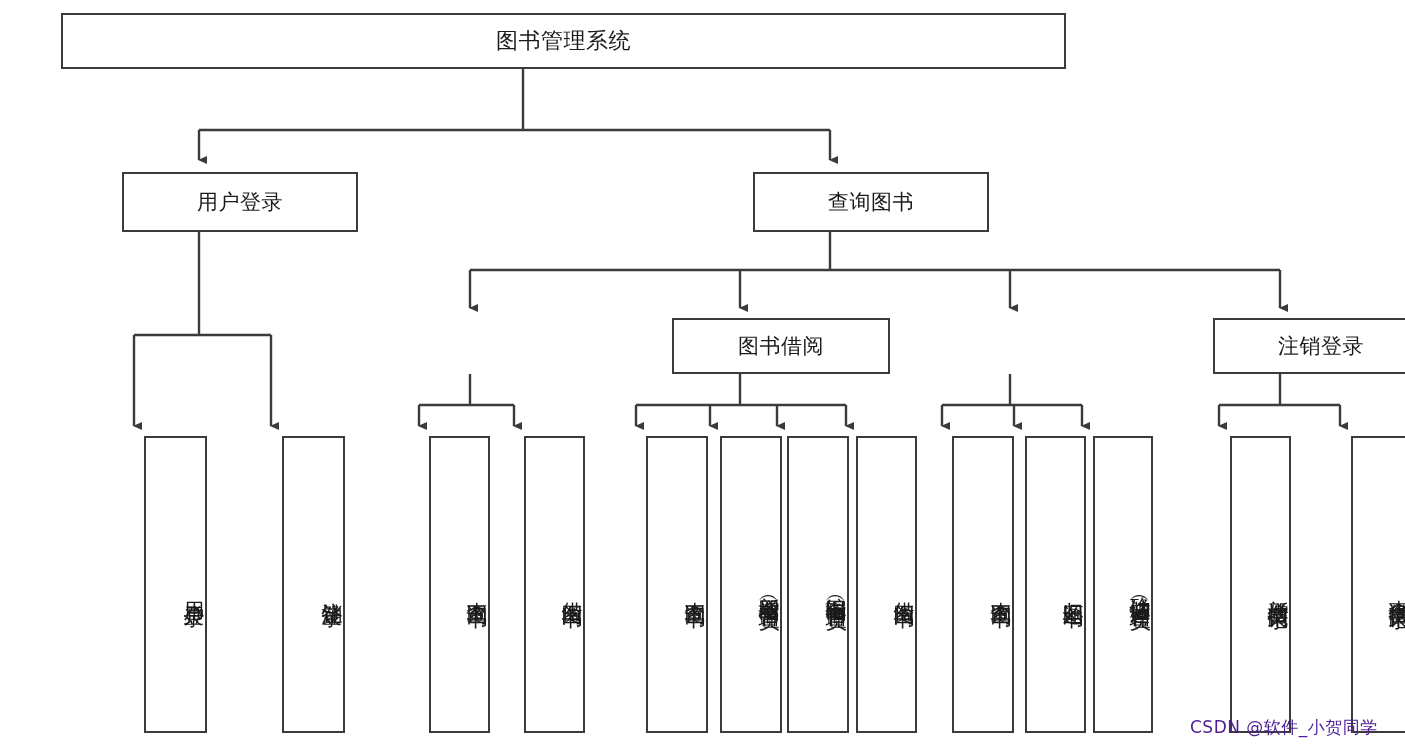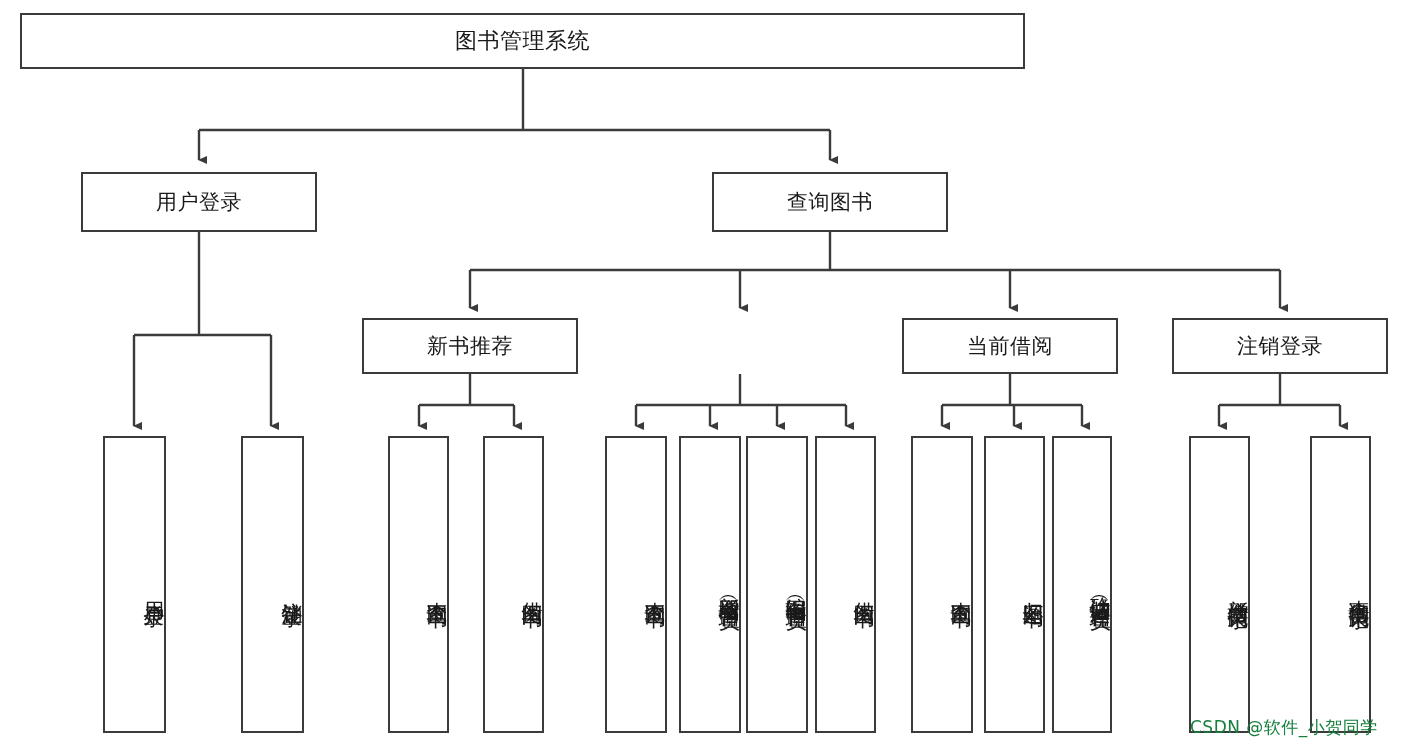--- a/index.html
+++ b/index.html
@@ -27,21 +27,22 @@
     box-sizing: border-box;
     background: #ffffff;
     border: 2px solid #be185d;
     display: flex;
     align-items: center;
     justify-content: center;
     color: #1a1a1a;
     font-size: 21px;
     line-height: 1.25;
     letter-spacing: 0.5px;
-    font-family: Liberation Serif, serif;
+    font-family: Liberation Sans, sans-serif;
+    margin-left: 41px;
   }
   .node.vertical {
     writing-mode: vertical-rl;
     text-orientation: upright;
     align-items: flex-start;
     justify-content: center;
     padding-top: 8px;
     letter-spacing: 2px;
     line-height: 1.0;
     font-size: 21px;
@@ -117,38 +118,35 @@
     <span>图书管理系统</span>
   </div>
 
   <div class="node" id="l2-0" style="left: 81px; top: 172px; width: 236px; height: 60px; border-color: rgb(59, 59, 59); background: rgb(255, 255, 255); color: rgb(26, 26, 26);">
     <span>用户登录</span>
   </div>
   <div class="node" id="l2-1" style="left: 712px; top: 172px; width: 236px; height: 60px; border-color: rgb(59, 59, 59); background: rgb(255, 255, 255); color: rgb(26, 26, 26);">
     <span>查询图书</span>
   </div>
 
-  <div class="node" id="l3-0" style="left: 362px; top: 318px; width: 216px; height: 56px; border-color: rgb(59, 59, 59); background: rgb(255, 255, 255); color: rgb(26, 26, 26);">
-    <span>新书推荐</span>
-  </div>
-  <div class="node" id="l3-2" style="left: 902px; top: 318px; width: 216px; height: 56px; border-color: rgb(59, 59, 59); background: rgb(255, 255, 255); color: rgb(26, 26, 26);">
-    <span>当前借阅</span>
+  <div class="node" id="l3-1" style="left: 631px; top: 318px; width: 218px; height: 56px; border-color: rgb(59, 59, 59); background: rgb(255, 255, 255); color: rgb(26, 26, 26);">
+    <span>图书借阅</span>
   </div>
   <div class="node" id="l3-3" style="left: 1172px; top: 318px; width: 216px; height: 56px; border-color: rgb(59, 59, 59); background: rgb(255, 255, 255); color: rgb(26, 26, 26);">
     <span>注销登录</span>
   </div>
 
   <div class="node vertical" id="lf-0" style="left: 103px; top: 436px; width: 63px; height: 297px; border-color: rgb(59, 59, 59); background: rgb(255, 255, 255); color: rgb(26, 26, 26);">用户登录</div>
   <div class="node vertical" id="lf-1" style="left: 241px; top: 436px; width: 63px; height: 297px; border-color: rgb(59, 59, 59); background: rgb(255, 255, 255); color: rgb(26, 26, 26);">注销登录</div>
   <div class="node vertical" id="lf-2" style="left: 388px; top: 436px; width: 61px; height: 297px; border-color: rgb(59, 59, 59); background: rgb(255, 255, 255); color: rgb(26, 26, 26);">查询图书</div>
   <div class="node vertical" id="lf-3" style="left: 483px; top: 436px; width: 61px; height: 297px; border-color: rgb(59, 59, 59); background: rgb(255, 255, 255); color: rgb(26, 26, 26);">借阅图书</div>
   <div class="node vertical" id="lf-4" style="left: 605px; top: 436px; width: 62px; height: 297px; border-color: rgb(59, 59, 59); background: rgb(255, 255, 255); color: rgb(26, 26, 26);">查询图书</div>
   <div class="node vertical" id="lf-5" style="left: 679px; top: 436px; width: 62px; height: 297px; border-color: rgb(59, 59, 59); background: rgb(255, 255, 255); color: rgb(26, 26, 26);">新增图书（管理员）</div>
   <div class="node vertical" id="lf-6" style="left: 746px; top: 436px; width: 62px; height: 297px; border-color: rgb(59, 59, 59); background: rgb(255, 255, 255); color: rgb(26, 26, 26);">编辑图书（管理员）</div>
   <div class="node vertical" id="lf-7" style="left: 815px; top: 436px; width: 61px; height: 297px; border-color: rgb(59, 59, 59); background: rgb(255, 255, 255); color: rgb(26, 26, 26);">借阅图书</div>
   <div class="node vertical" id="lf-8" style="left: 911px; top: 436px; width: 62px; height: 297px; border-color: rgb(59, 59, 59); background: rgb(255, 255, 255); color: rgb(26, 26, 26);">查询图书</div>
   <div class="node vertical" id="lf-9" style="left: 984px; top: 436px; width: 61px; height: 297px; border-color: rgb(59, 59, 59); background: rgb(255, 255, 255); color: rgb(26, 26, 26);">归还图书</div>
   <div class="node vertical" id="lf-10" style="left: 1052px; top: 436px; width: 60px; height: 297px; border-color: rgb(59, 59, 59); background: rgb(255, 255, 255); color: rgb(26, 26, 26);">确认归还（管理员）</div>
   <div class="node vertical" id="lf-11" style="left: 1189px; top: 436px; width: 61px; height: 297px; border-color: rgb(59, 59, 59); background: rgb(255, 255, 255); color: rgb(26, 26, 26);">新增借阅记录</div>
   <div class="node vertical" id="lf-12" style="left: 1310px; top: 436px; width: 61px; height: 297px; border-color: rgb(59, 59, 59); background: rgb(255, 255, 255); color: rgb(26, 26, 26);">查询借阅记录</div>
 
-  <div class="watermark" id="watermark" style="left: 1190px; top: 716px; color: #15803d; text-align: right;">CSDN @软件_小贺同学</div>
+  <div class="watermark" id="watermark" style="left: 1190px; top: 716px; color: #4c1d95; text-align: right;">CSDN @软件_小贺同学</div>
 </div>
 
 </body></html>

